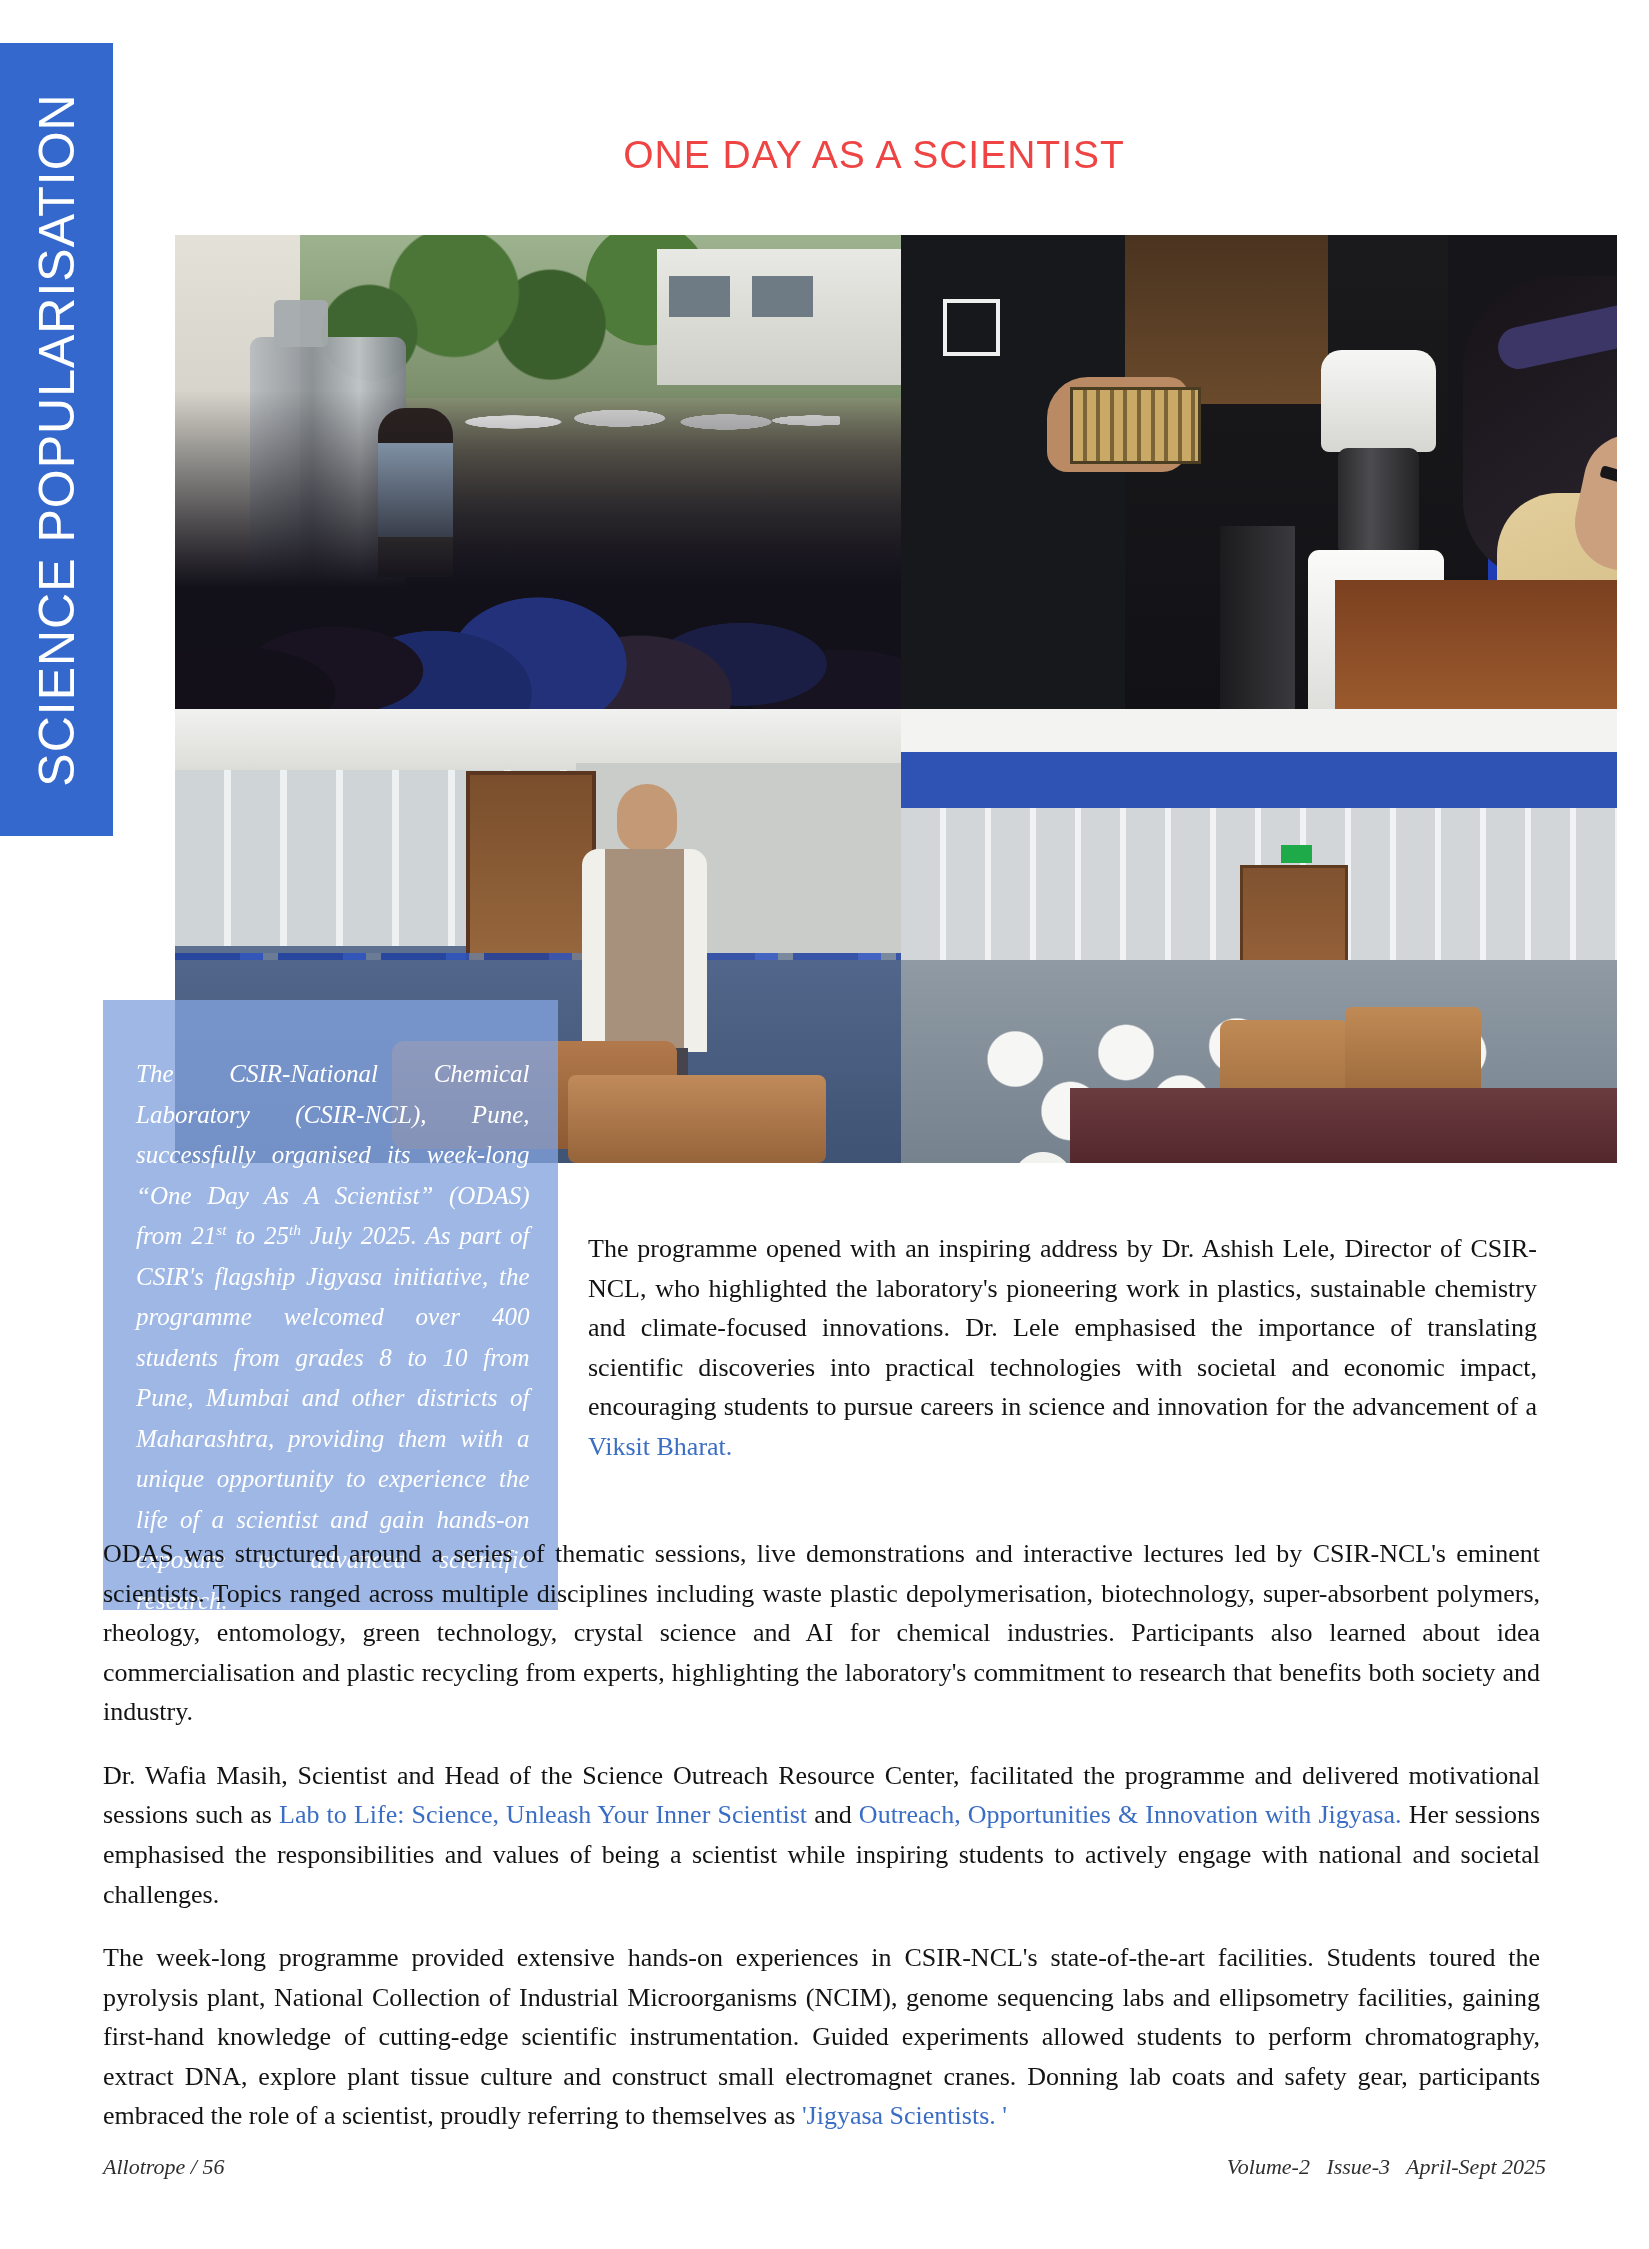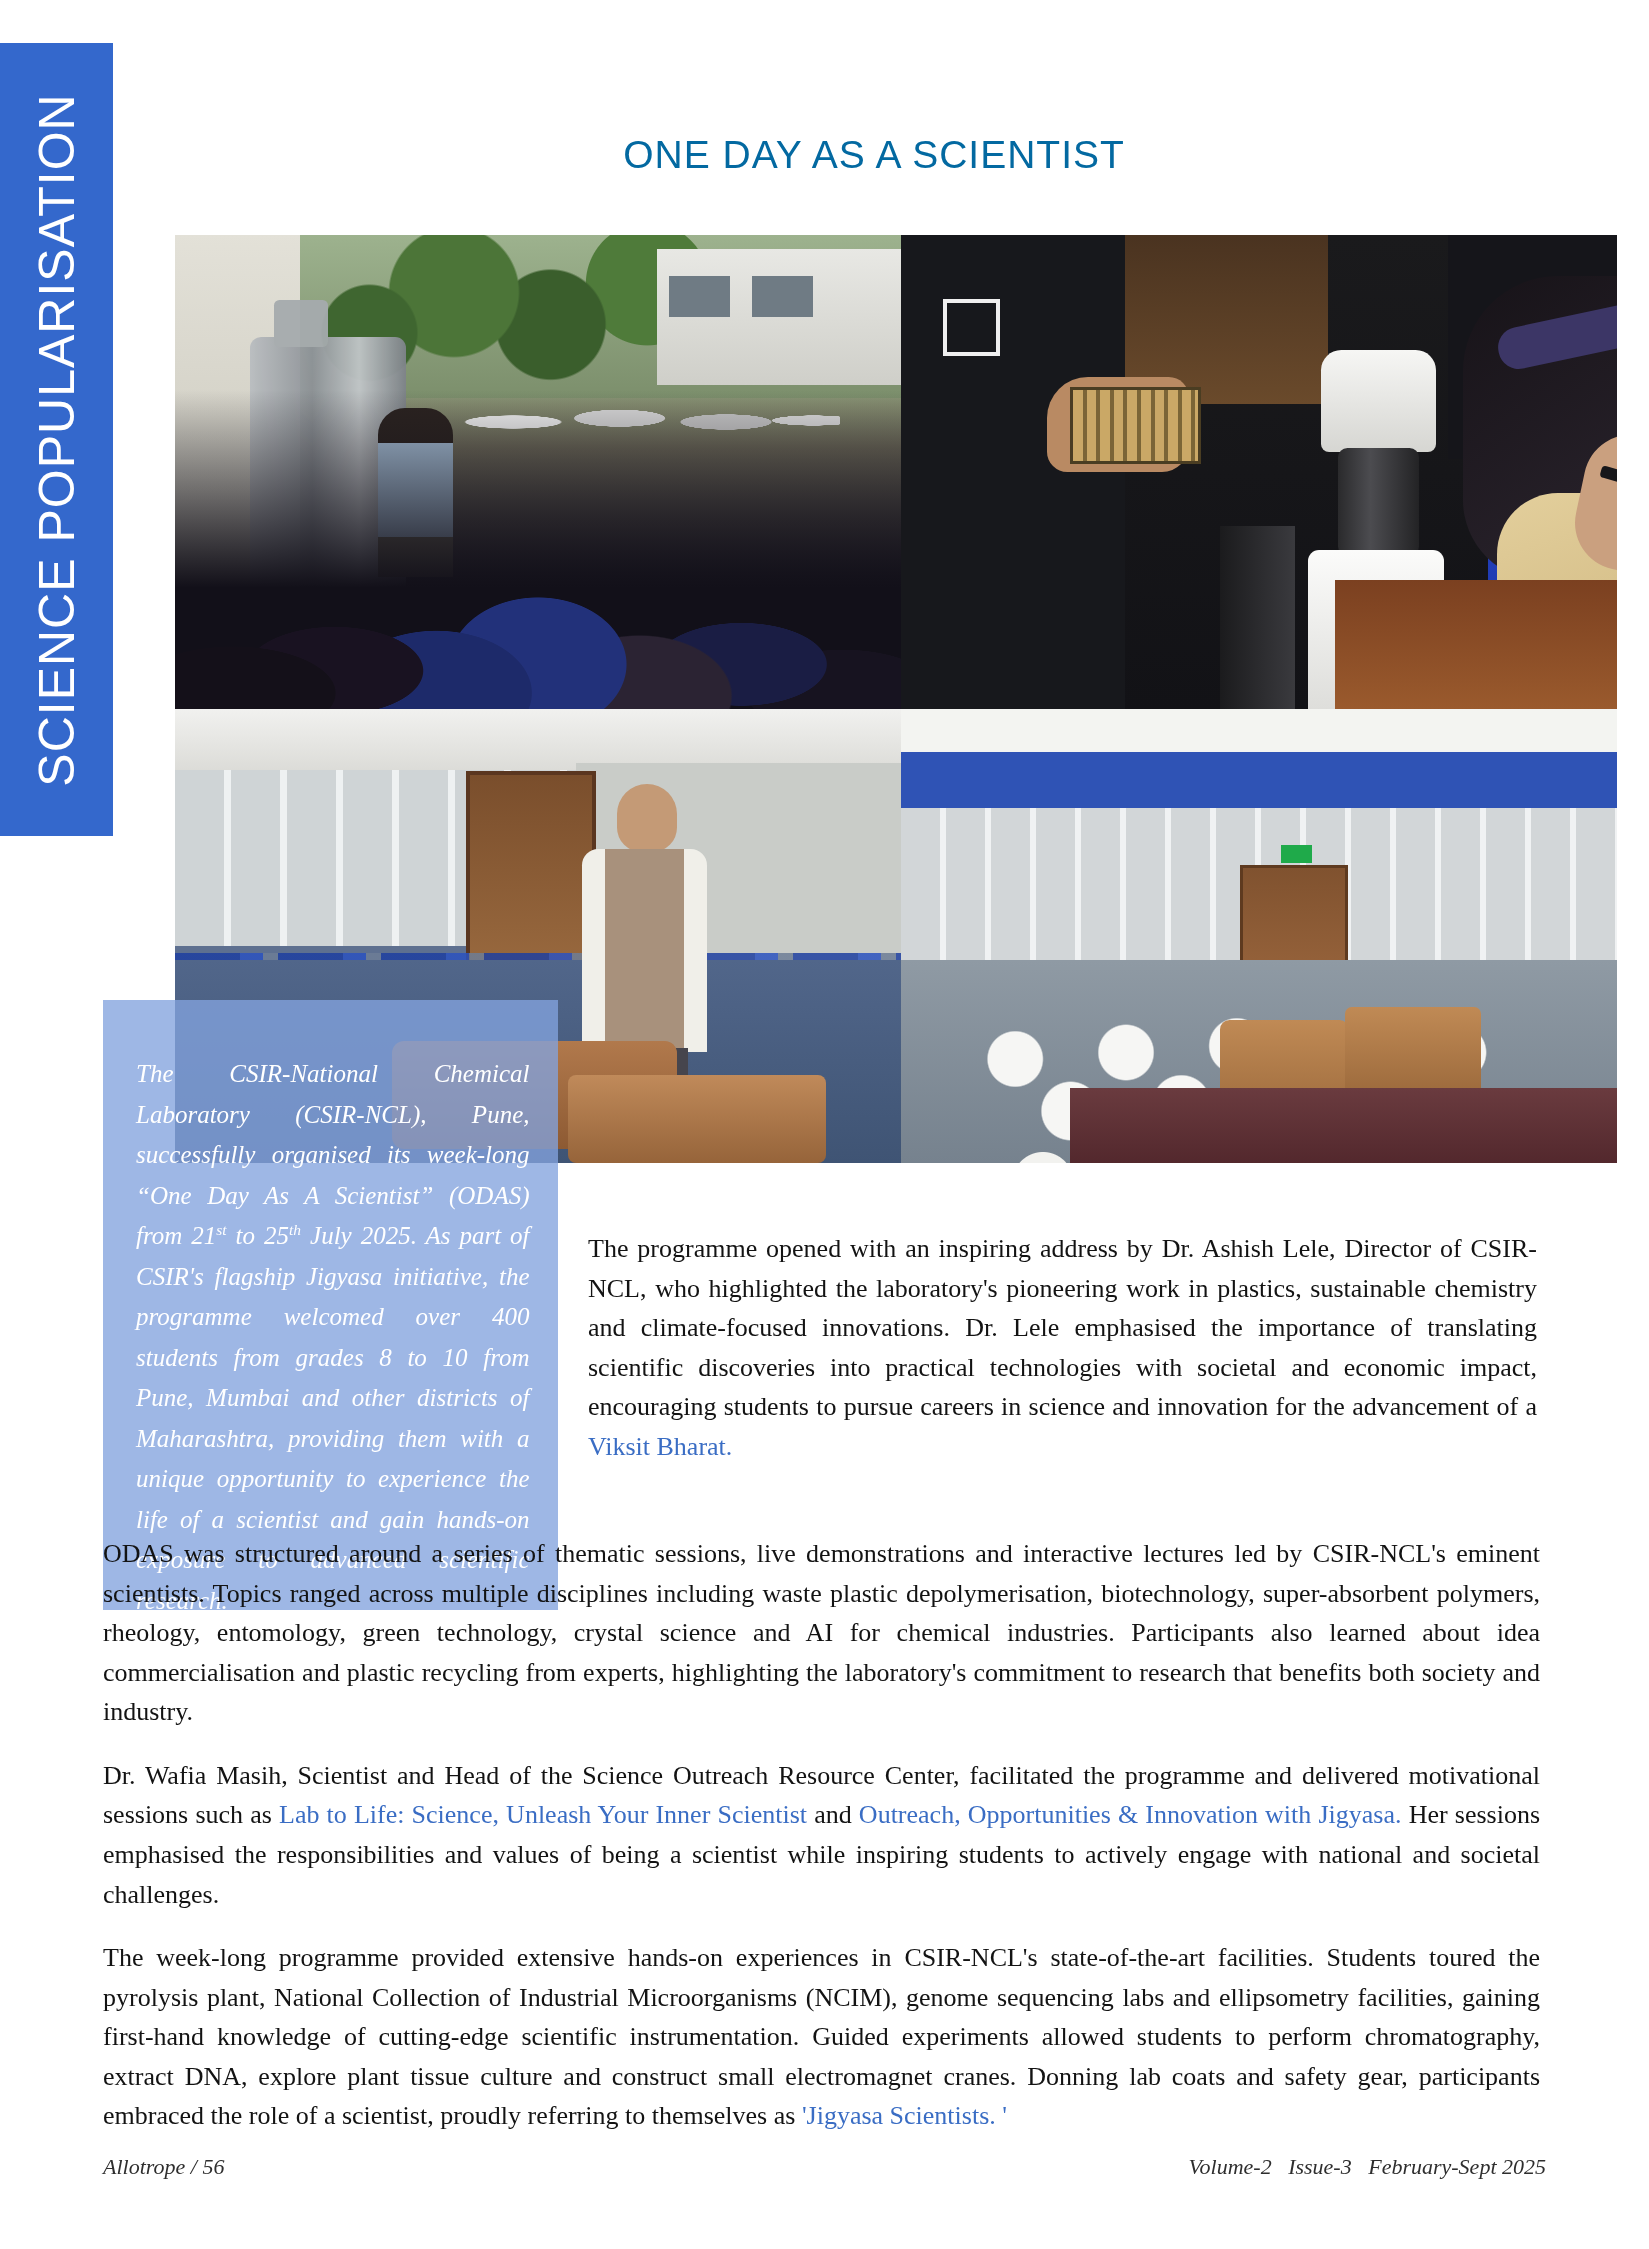--- a/index.html
+++ b/index.html
@@ -21,21 +21,21 @@
     white-space:nowrap;
     color:#ffffff;
     font-family:"Liberation Sans", sans-serif;
     font-size:50px;letter-spacing:1px;font-weight:400;
   }
 
   
   .headline{
     position:absolute;left:176px;top:133px;width:1396px;
     text-align:center;
-    color:#0369a1;
+    color:#ef4444;
     font-family:"Liberation Sans", sans-serif;
     font-size:39px;letter-spacing:1px;font-weight:400;
   }
 
   
   .photos{
     position:absolute;left:175px;top:235px;width:1442px;height:928px;
     display:grid;
     grid-template-columns:726px 716px;
     grid-template-rows:474px 454px;
@@ -323,16 +323,16 @@
 
   <div class="fullwidth">
     <p class="body-p">ODAS was structured around a series of thematic sessions, live demonstrations and interactive lectures led by CSIR-NCL's eminent scientists. Topics ranged across multiple disciplines including waste plastic depolymerisation, biotechnology, super-absorbent polymers, rheology, entomology, green technology, crystal science and AI for chemical industries. Participants also learned about idea commercialisation and plastic recycling from experts, highlighting the laboratory's commitment to research that benefits both society and industry.</p>
 
     <p class="body-p"><span>Dr. Wafia Masih, Scientist and Head of the Science Outreach Resource Center, facilitated the programme and delivered motivational sessions such as </span><span class="accent">Lab to Life: Science, Unleash Your Inner Scientist</span><span> and </span><span class="accent">Outreach, Opportunities &amp; Innovation with Jigyasa.</span><span> Her sessions emphasised the responsibilities and values of being a scientist while inspiring students to actively engage with national and societal challenges.</span></p>
 
     <p class="body-p"><span>The week-long programme provided extensive hands-on experiences in CSIR-NCL's state-of-the-art facilities. Students toured the pyrolysis plant, National Collection of Industrial Microorganisms (NCIM), genome sequencing labs and ellipsometry facilities, gaining first-hand knowledge of cutting-edge scientific instrumentation. Guided experiments allowed students to perform chromatography, extract DNA, explore plant tissue culture and construct small electromagnet cranes. Donning lab coats and safety gear,  participants embraced the role of a scientist, proudly referring to themselves as </span><span class="accent">'Jigyasa Scientists. '</span></p>
   </div>
 
   <div class="footer-left">Allotrope / 56</div>
-  <div class="footer-right">Volume-2   Issue-3   February-Sept 2025</div>
+  <div class="footer-right">Volume-2   Issue-3   April-Sept 2025</div>
 
 </div>
 
 
 </body></html>

